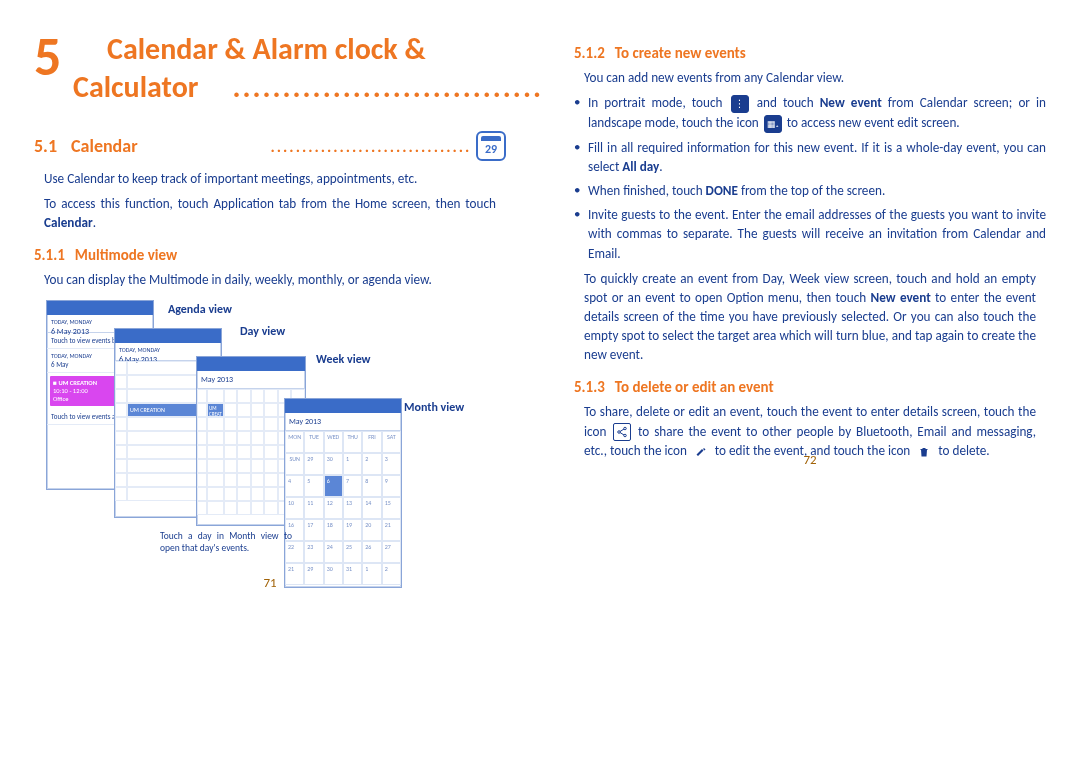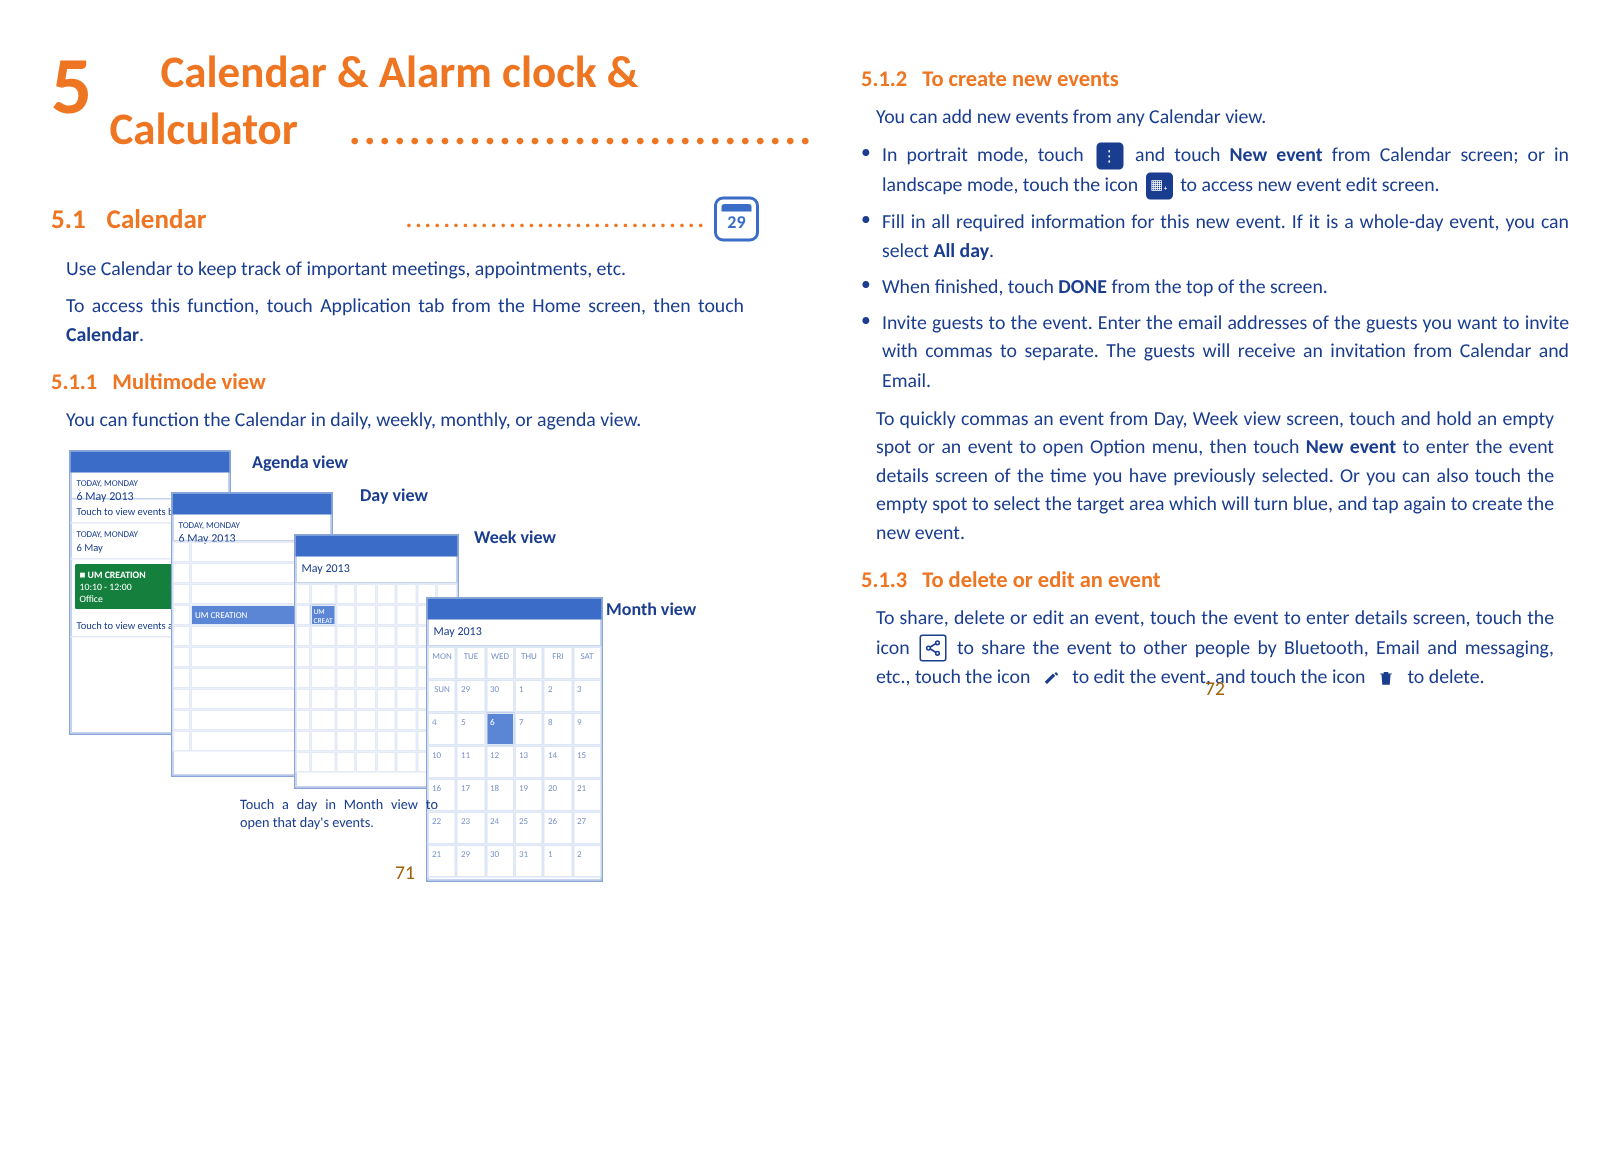--- a/index.html
+++ b/index.html
@@ -109,21 +109,21 @@
   .day .cell-grid div{border:0.5px solid #e4ebf7;}
   .event-block{ background:#5b86d6; color:#fff; font-size:6px; padding:2px; border-radius:1px;}
   .mock-label{ position:absolute; font-size:12px; font-weight:bold; color:#1a3d8f;}
   .label-agenda{ left:134px; top:2px;}
   .label-day{ left:206px; top:24px;}
   .label-week{ left:282px; top:52px;}
   .label-month{ left:370px; top:100px;}
   .caption1{ position:absolute; left:8px; top:200px; width:112px; font-size:9.5px; text-align:justify; line-height:1.3;}
   .caption2{ position:absolute; left:126px; top:230px; width:132px; font-size:9.5px; text-align:justify; line-height:1.3;}
   .agenda-row{ font-size:7px; padding:3px 4px; border-bottom:1px solid #e4ebf7; color:#1a3d8f;}
-  .agenda-event{ background:#15803d; color:#fff; margin:3px; padding:3px; font-size:6.5px; border-radius:1px;}
+  .agenda-event{ background:#d946ef; color:#fff; margin:3px; padding:3px; font-size:6.5px; border-radius:1px;}
   .share-icon{ display:inline-flex; width:18px; height:18px; border:1px solid #1a3d8f; align-items:center; justify-content:center; vertical-align:middle; margin:0 2px; border-radius:2px;}
   .share-icon svg{ width:12px; height:12px;}
   .week .allday{ background:#5b86d6;}
   .month .dow{ font-size:5px; text-align:center; color:#5b7bb8; padding:1px 0;}
 </style>
 </head>
 <body>
 
 <div class="page left">
   <div>
@@ -144,21 +144,21 @@
   </div>
 
   <p class="body-text">Use Calendar to keep track of important meetings, appointments, etc.</p>
   <p class="body-text">
     <span>To access this function, touch Application tab from the Home screen, then touch </span><span class="bold">Calendar</span><span>.</span>
   </p>
 
   <div class="subsection">
     <span class="subnum">5.1.1</span><span>Multimode view</span>
   </div>
-  <p class="body-text">You can function the Calendar in daily, weekly, monthly, or agenda view.</p>
+  <p class="body-text">You can display the Multimode in daily, weekly, monthly, or agenda view.</p>
 
   <div class="mocks">
 
     <div class="mock agenda">
       <div class="topbar"></div>
       <div class="header2"><span style="font-size:6px;display:block">TODAY, MONDAY</span><span>6 May 2013</span></div>
       <div class="agenda-row">Touch to view events before</div>
       <div class="agenda-row"><span style="font-size:6px;display:block">TODAY, MONDAY</span><span>6 May</span></div>
       <div class="agenda-event">
         <div style="font-weight:bold">■ <span>UM CREATION</span></div>
@@ -345,21 +345,21 @@
     </li>
     <li>
       <span>Fill in all required information for this new event. If it is a whole-day event, you can select </span><span class="bold">All day</span><span>.</span>
     </li>
     <li>
       <span>When finished, touch </span><span class="bold">DONE</span><span> from the top of the screen.</span>
     </li>
     <li>Invite guests to the event. Enter the email addresses of the guests you want to invite with commas to separate. The guests will receive an invitation from Calendar and Email.</li>
   </ul>
   <p class="body-text">
-    <span>To quickly commas an event from Day, Week view screen, touch and hold an empty spot or an event to open Option menu, then touch </span><span class="bold">New event</span><span> to enter the event details screen of the time you have previously selected. Or you can also touch the empty spot to select the target area which will turn blue, and tap again to create the new event.</span>
+    <span>To quickly create an event from Day, Week view screen, touch and hold an empty spot or an event to open Option menu, then touch </span><span class="bold">New event</span><span> to enter the event details screen of the time you have previously selected. Or you can also touch the empty spot to select the target area which will turn blue, and tap again to create the new event.</span>
   </p>
 
   <div class="subsection">
     <span class="subnum">5.1.3</span><span>To delete or edit an event</span>
   </div>
   <p class="body-text">
     <span>To share, delete or edit an event, touch the event to enter details screen, touch the icon </span>
     <span class="share-icon">
         <svg viewBox="0 0 24 24">
           <circle cx="18" cy="5" r="2.5" fill="none" stroke="#1a3d8f" stroke-width="2"></circle>

